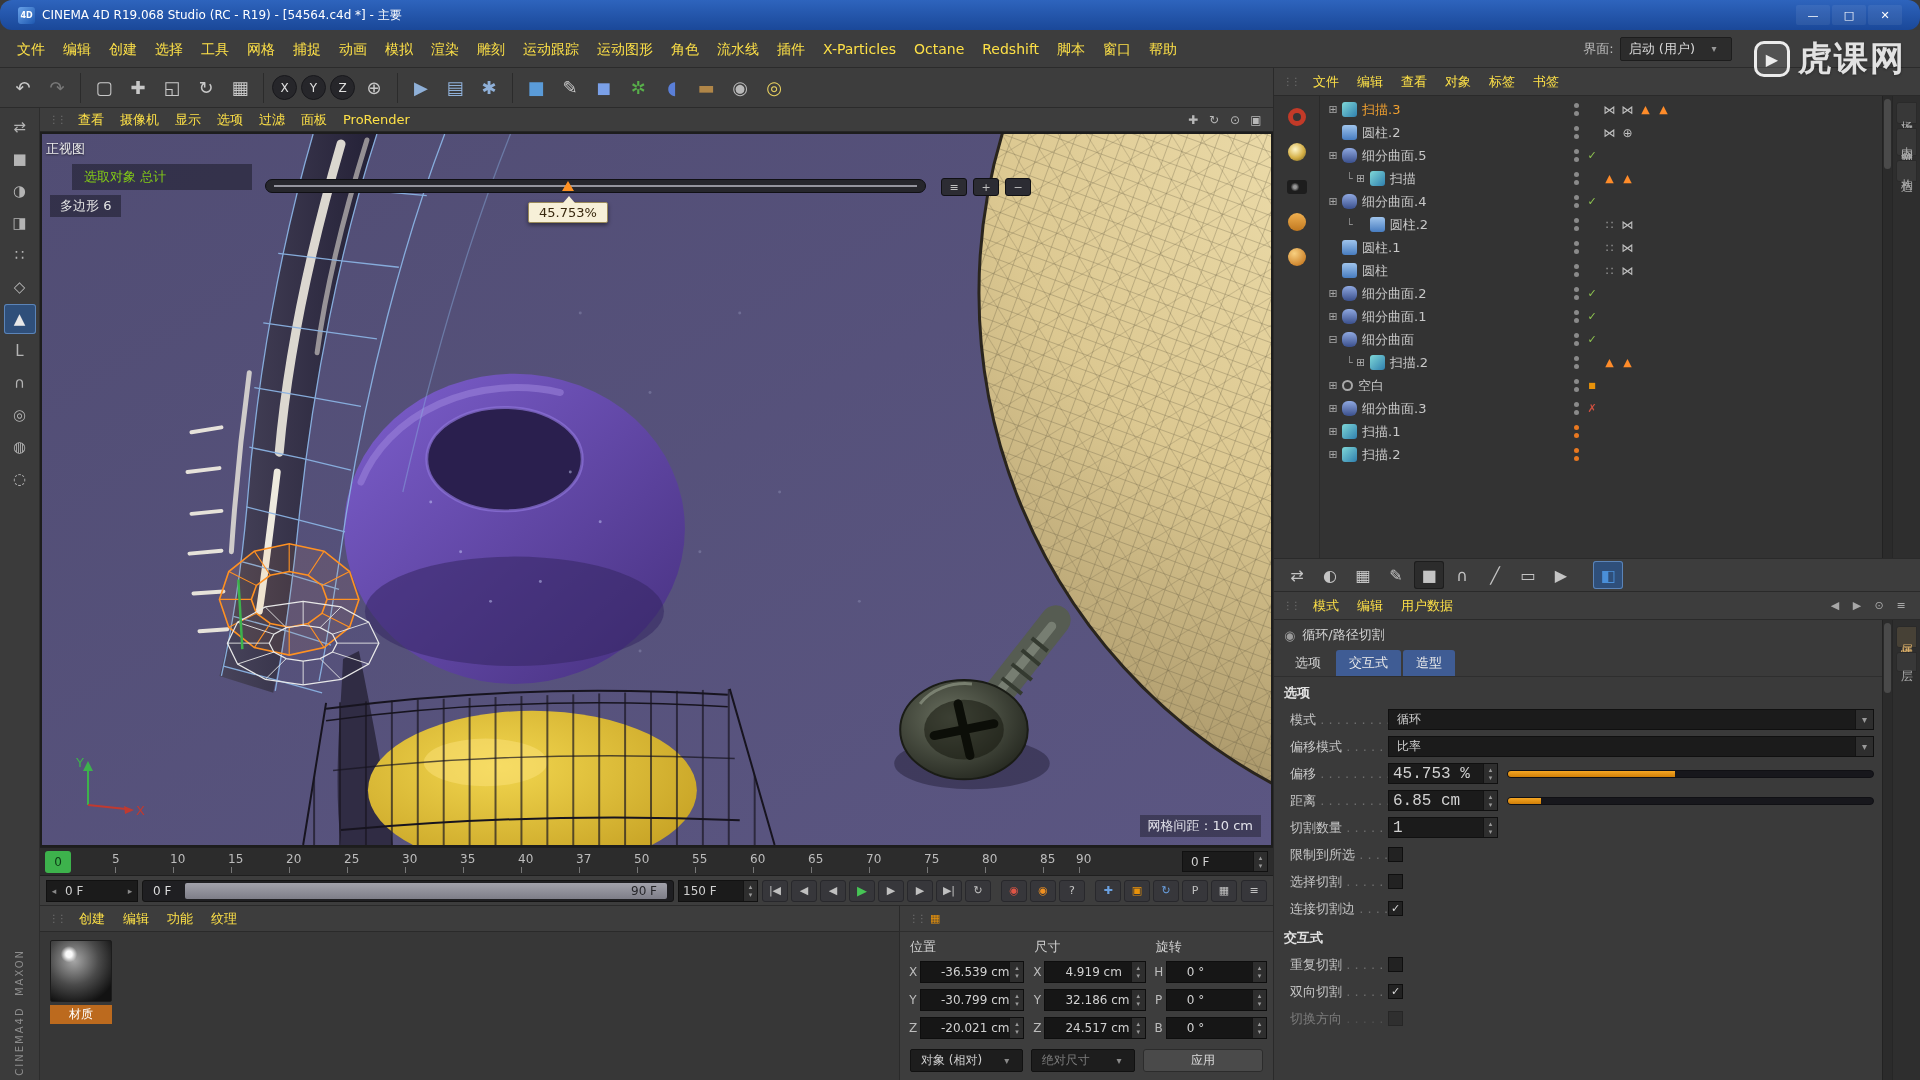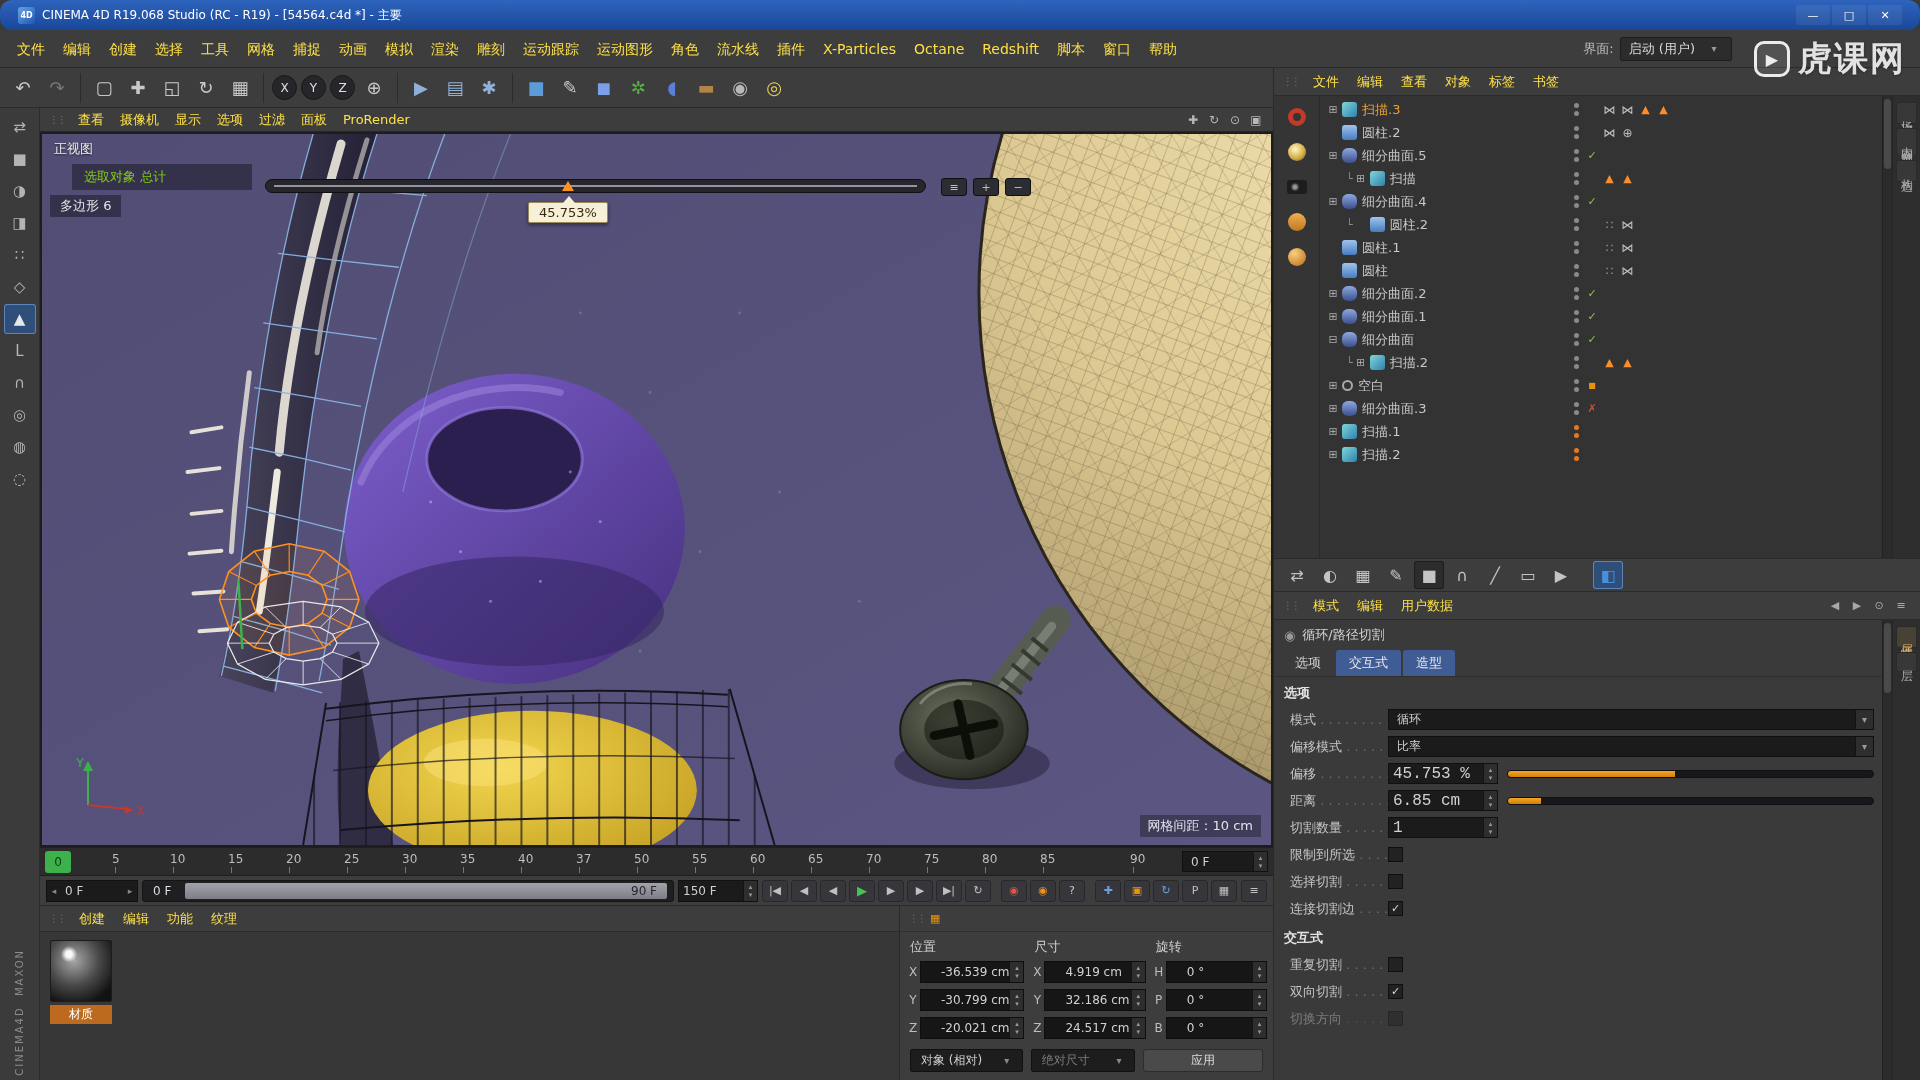--- a/index.html
+++ b/index.html
@@ -49,21 +49,21 @@
   .center-col { flex:1; display:flex; flex-direction:column; }
   .vp-menubar { height:24px; background:#3d3d3d; border-bottom:1px solid #262626; display:flex; align-items:center; padding:0 4px; }
   .vp-menubar .menu-item { font-size:13px; line-height:22px; padding:0 8px; }
   .grip { color:#6f6f6f; font-size:10px; letter-spacing:-2px; padding:0 5px; }
   .vm-icons { margin-left:auto; display:flex; gap:3px; padding-right:4px; }
   .vm-icon { width:18px; height:18px; display:flex; align-items:center; justify-content:center; color:#b8b8b8; font-size:12px; }
 
   
   .viewport { position:relative; height:715px; background:#55517b; border:2px solid #1d1d1d; overflow:hidden; }
   .viewport svg.scene { position:absolute; inset:0; width:100%; height:100%; }
-  .hud-view { position:absolute; left:12px; top:6px; color:#ececec; font-size:13px; text-shadow:0 1px 2px rgba(0,0,0,.6);text-align:center; }
+  .hud-view { position:absolute; left:4px; top:6px; color:#ececec; font-size:13px; text-shadow:0 1px 2px rgba(0,0,0,.6);text-align:center; }
   .hud-box { position:absolute; left:30px; top:30px; width:180px; background:rgba(28,28,40,.55); padding:4px 12px; color:#84cc16; font-size:13px; }
   .hud-poly { position:absolute; left:8px; top:61px; background:rgba(28,28,40,.55); padding:2px 10px; color:#e4e4e4; font-size:13px; }
   .vp-slider { position:absolute; left:223px; top:45px; width:661px; height:14px; background:#26262c; border:1px solid #101014; border-radius:7px; }
   .vp-slider::before { content:""; position:absolute; left:8px; right:8px; top:5px; height:2px; background:#94949d; }
   .vp-marker { position:absolute; top:1px; width:0; height:0; border-left:6px solid transparent; border-right:6px solid transparent; border-bottom:10px solid #ff9122; }
   .vp-tooltip { position:absolute; left:486px; top:68px; background:#f7f0d8; color:#38280e; border:1px solid #9a8a5a; padding:2px 10px; font-size:13px; border-radius:2px; box-shadow:0 2px 4px rgba(0,0,0,.45); }
   .vp-tooltip::before { content:""; position:absolute; top:-7px; left:34px; border-left:6px solid transparent; border-right:6px solid transparent; border-bottom:7px solid #f7f0d8; }
   .vp-sbtns { position:absolute; left:899px; top:44px; display:flex; gap:6px; }
   .vp-sbtn { width:26px; height:18px; background:#2c2c33; border:1px solid #101014; border-radius:3px; color:#c0c0c0; font-size:11px; display:flex; align-items:center; justify-content:center; }
   .vp-grid { position:absolute; right:10px; bottom:8px; color:#e2e2ea; font-size:13px; background:rgba(28,28,40,.45); padding:2px 8px; }
@@ -497,21 +497,21 @@
                 <span class="tick" style="left: 478px;">40</span>
                 <span class="tick" style="left: 536px;">37</span>
                 <span class="tick" style="left: 594px;">50</span>
                 <span class="tick" style="left: 652px;">55</span>
                 <span class="tick" style="left: 710px;">60</span>
                 <span class="tick" style="left: 768px;">65</span>
                 <span class="tick" style="left: 826px;">70</span>
                 <span class="tick" style="left: 884px;">75</span>
                 <span class="tick" style="left: 942px;">80</span>
                 <span class="tick" style="left: 1000px;">85</span>
-                <span class="tick" style="left: 1090px;">90</span>
+                <span class="tick" style="left: 1036px;">90</span>
               </div>
             <div class="playhead">0</div>
             <div class="rfield">
               <span class="cval">0 F</span>
               <span class="spin-arrows">▴<br>▾</span>
             </div>
           </div>
 
           <div class="transport">
             <div class="tspin">

